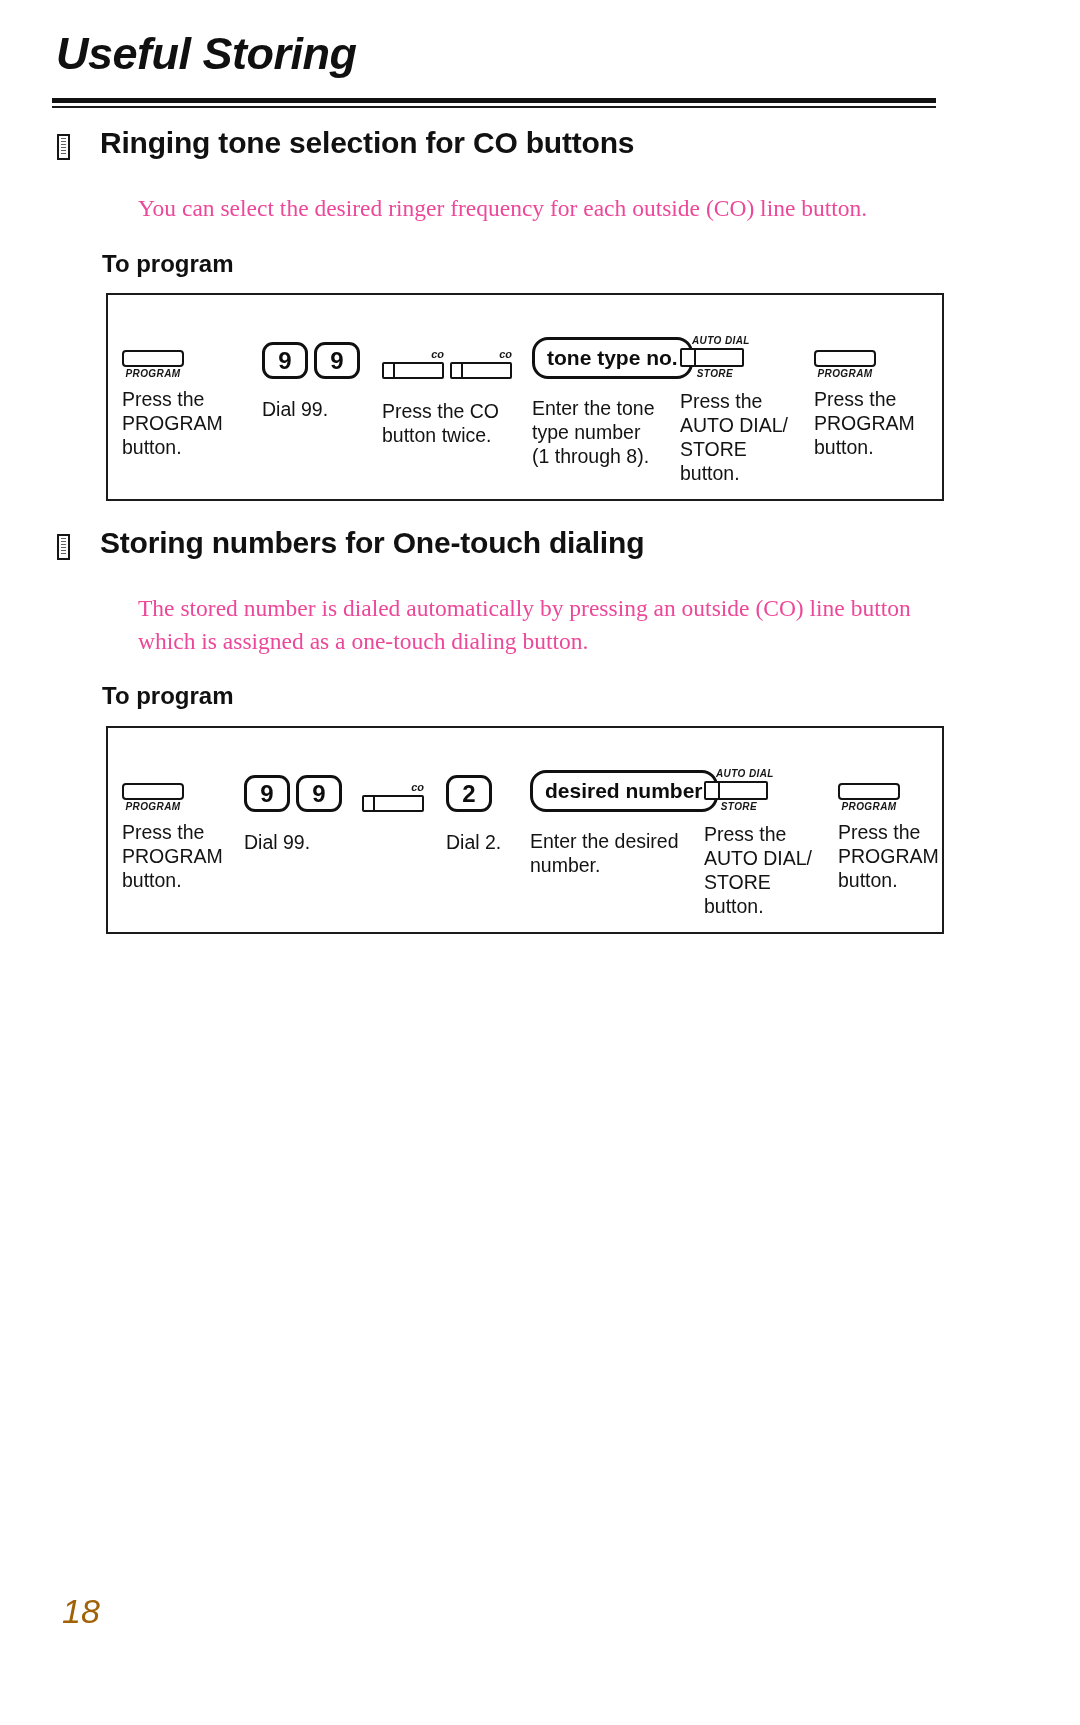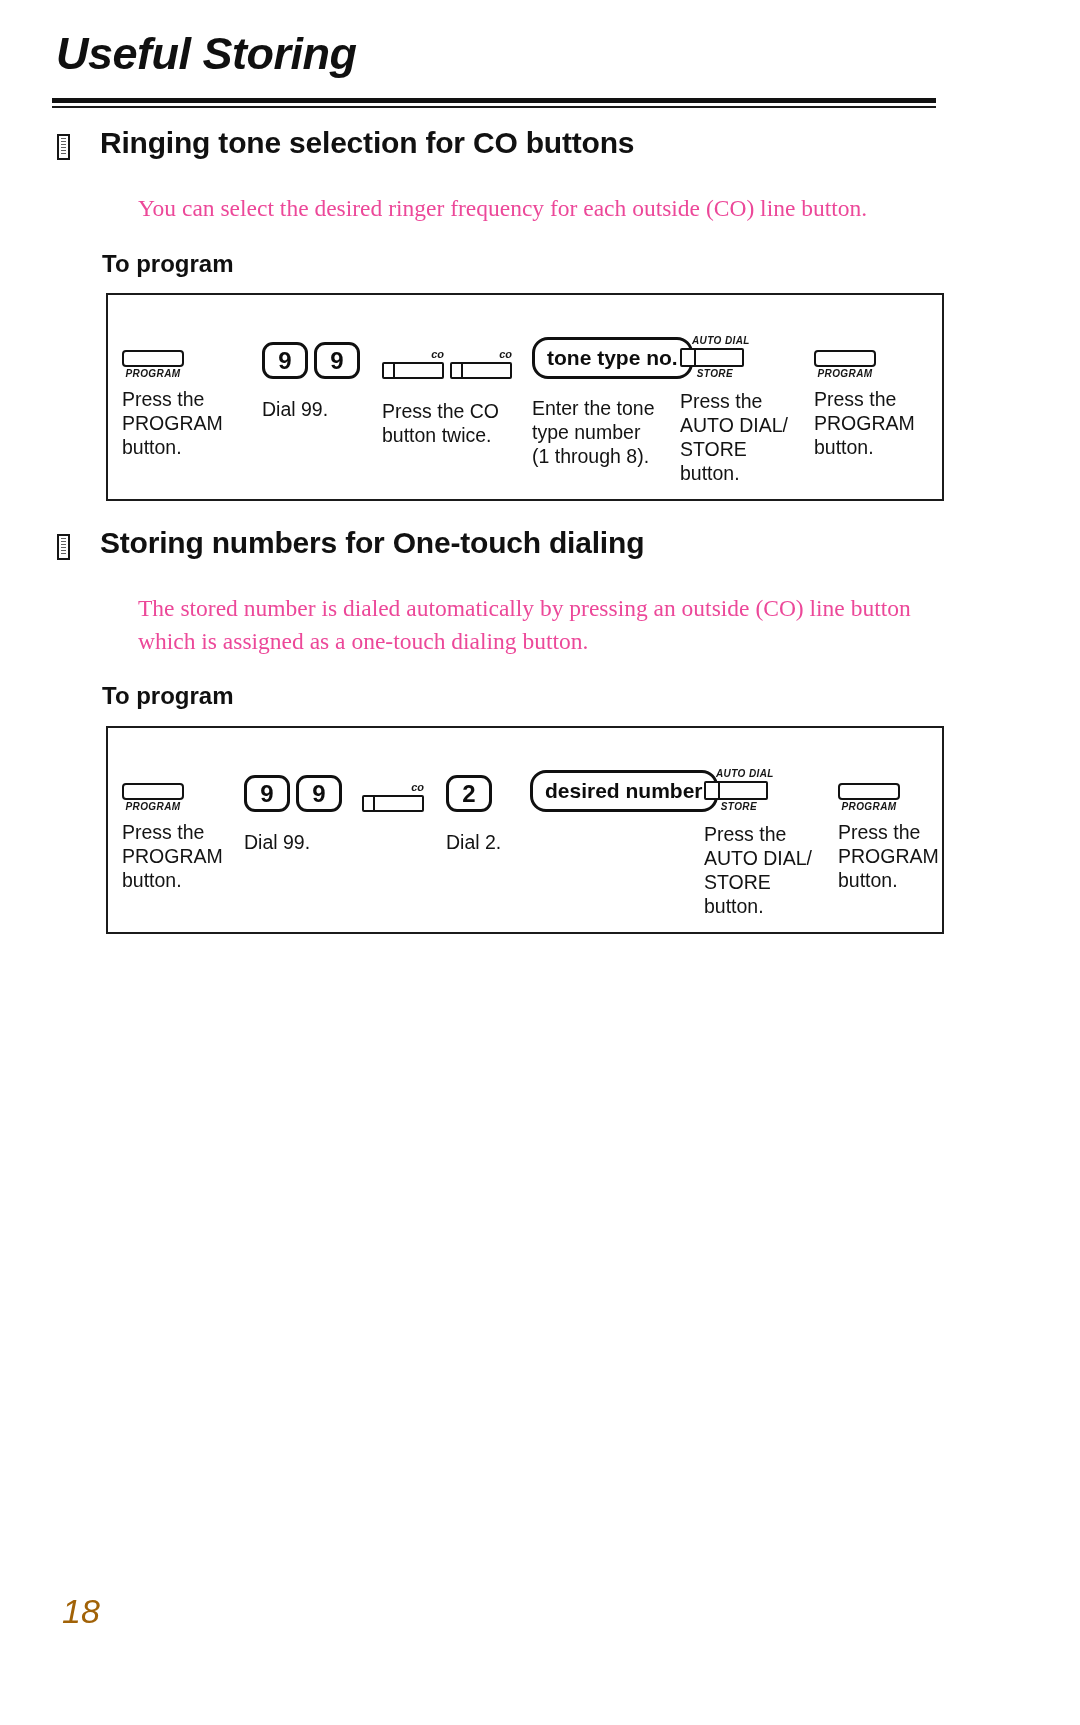--- a/index.html
+++ b/index.html
@@ -410,20 +410,22 @@
           <div class="step-icons" style="padding-bottom:10px;">
             <div class="key">2</div>
           </div>
           <div class="step-caption">Dial 2.</div>
         </div>
 
         <div class="step" style="width:174px;">
           <div class="step-icons" style="padding-bottom:9px;">
             <div class="capsule">desired number</div>
           </div>
+          <div class="step-caption">Enter the desired
+number.</div>
         </div>
 
         <div class="step" style="width:134px;">
           <div class="step-icons" style="padding-bottom:2px;">
             <div class="icon-wrap">
               <div class="bar-label top">AUTO DIAL</div>
               <div class="ad-btn"></div>
               <div class="bar-label">STORE</div>
             </div>
           </div>

